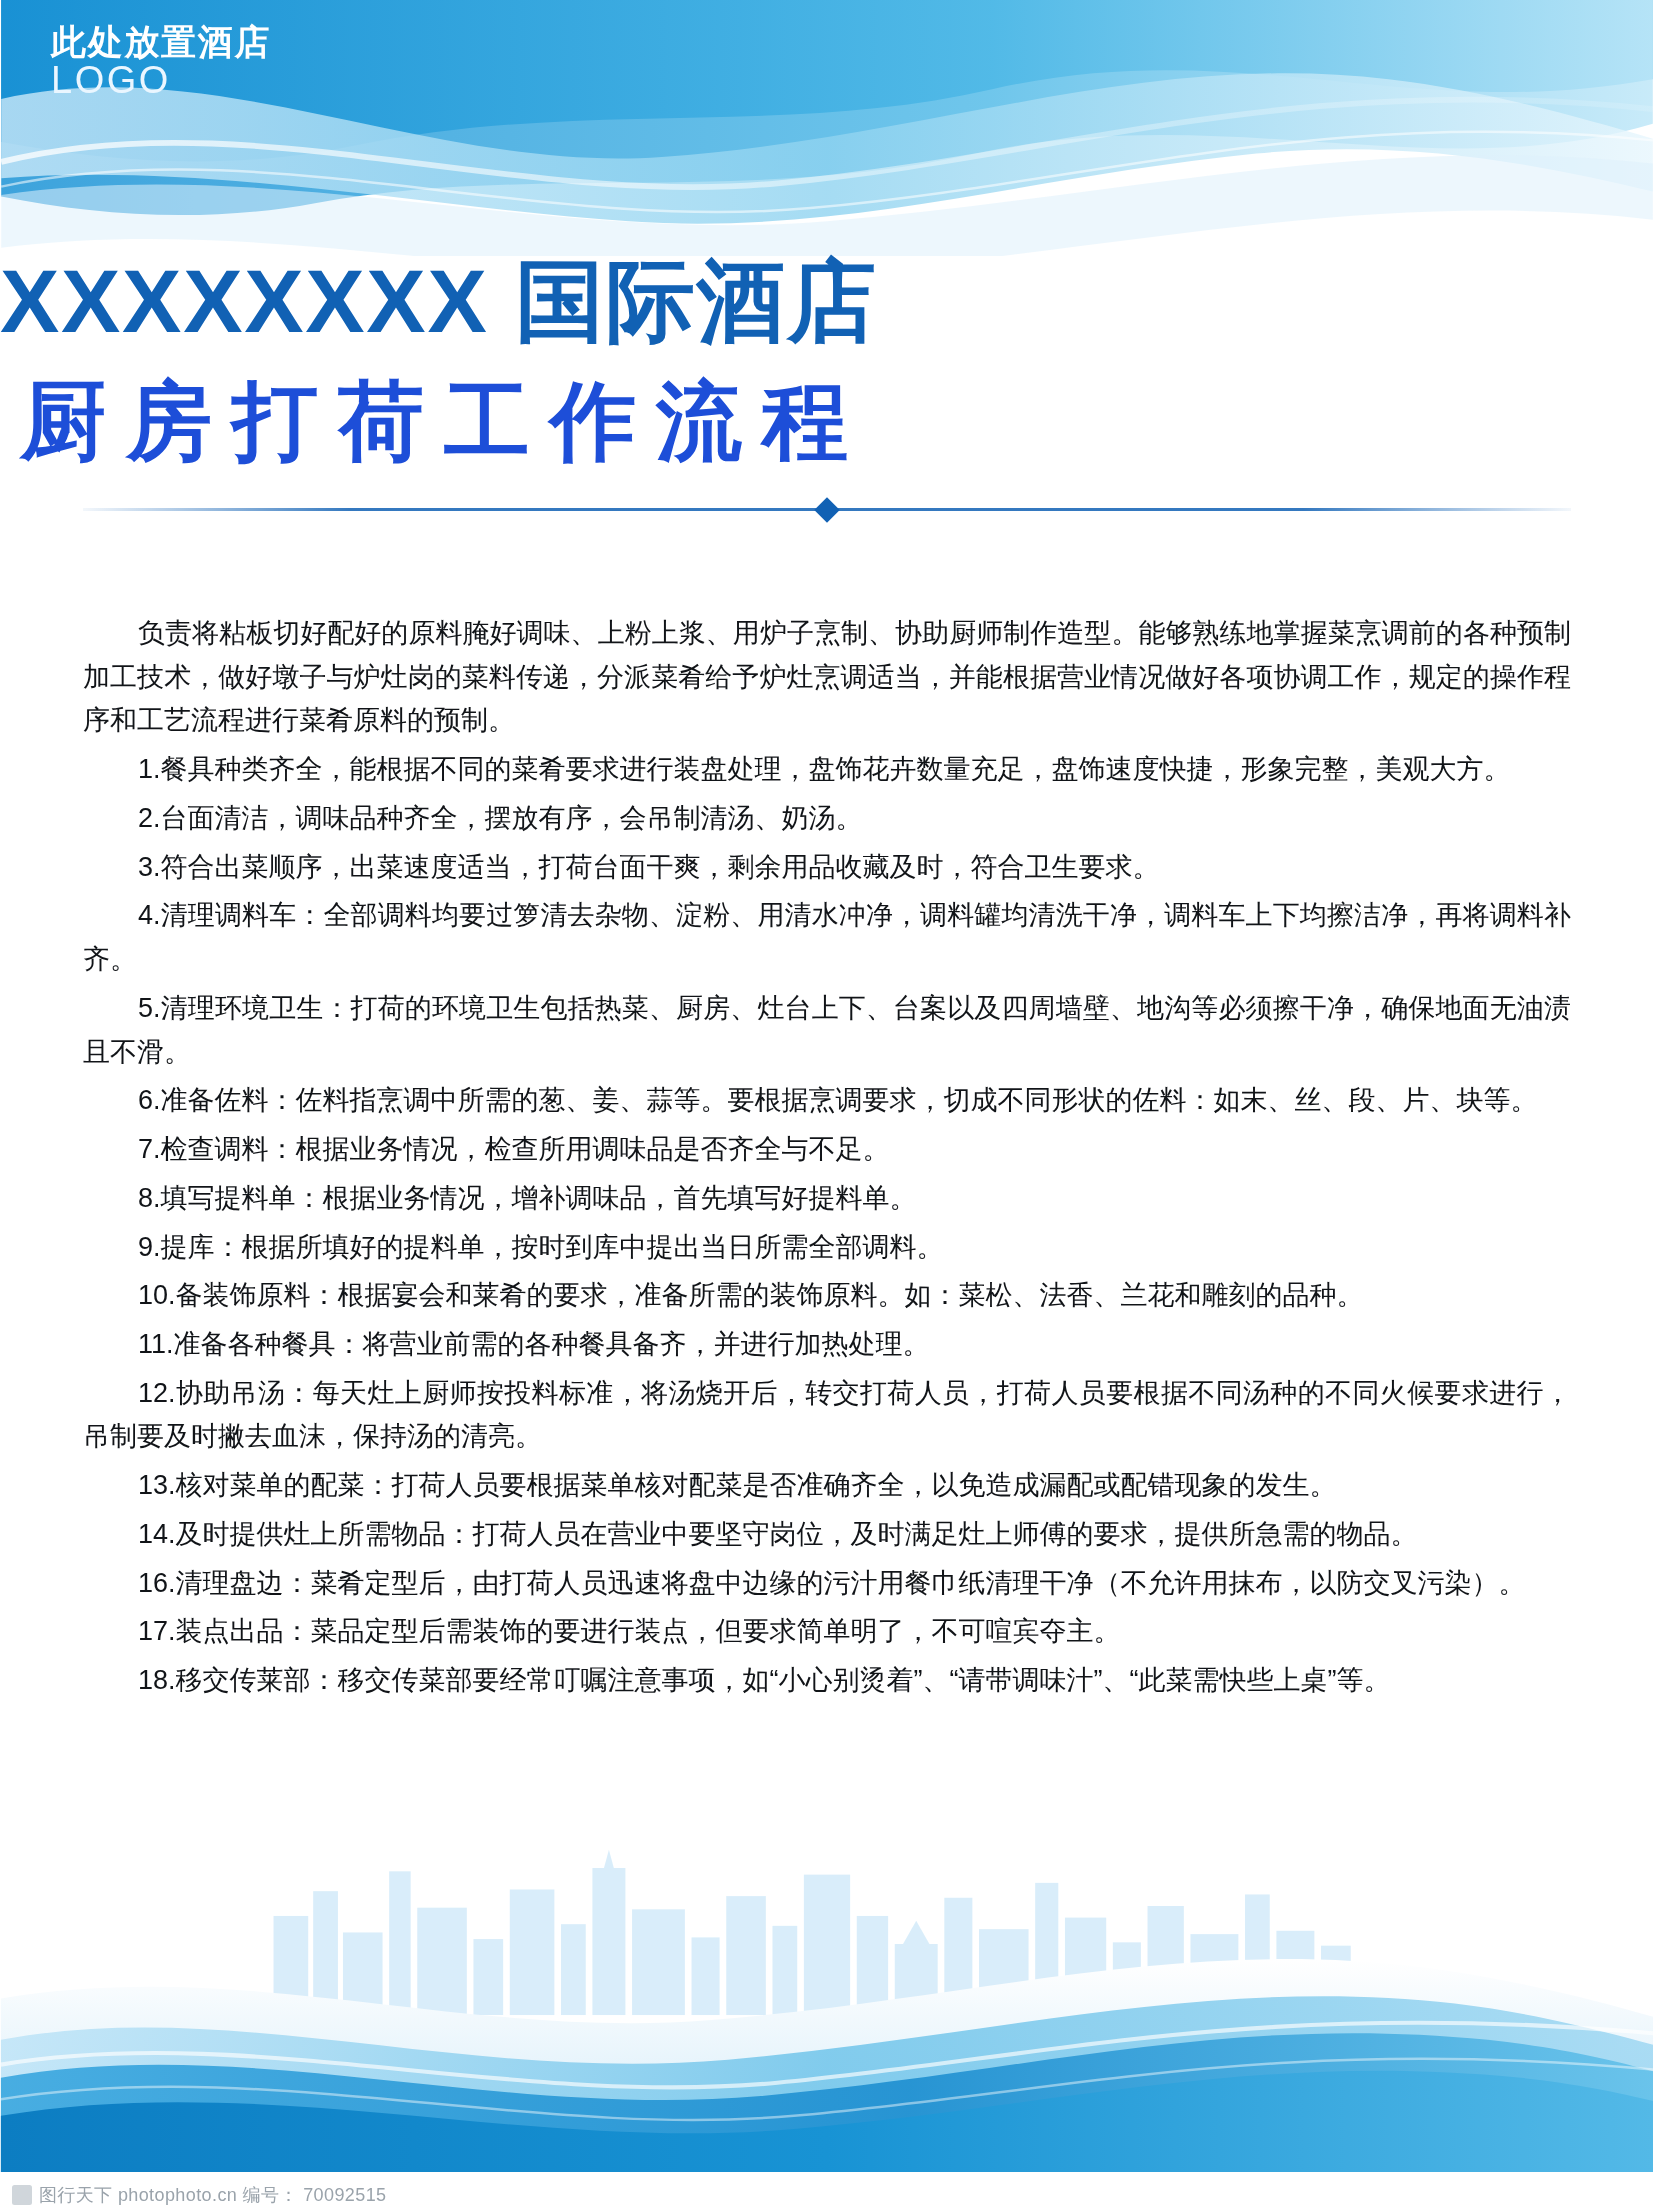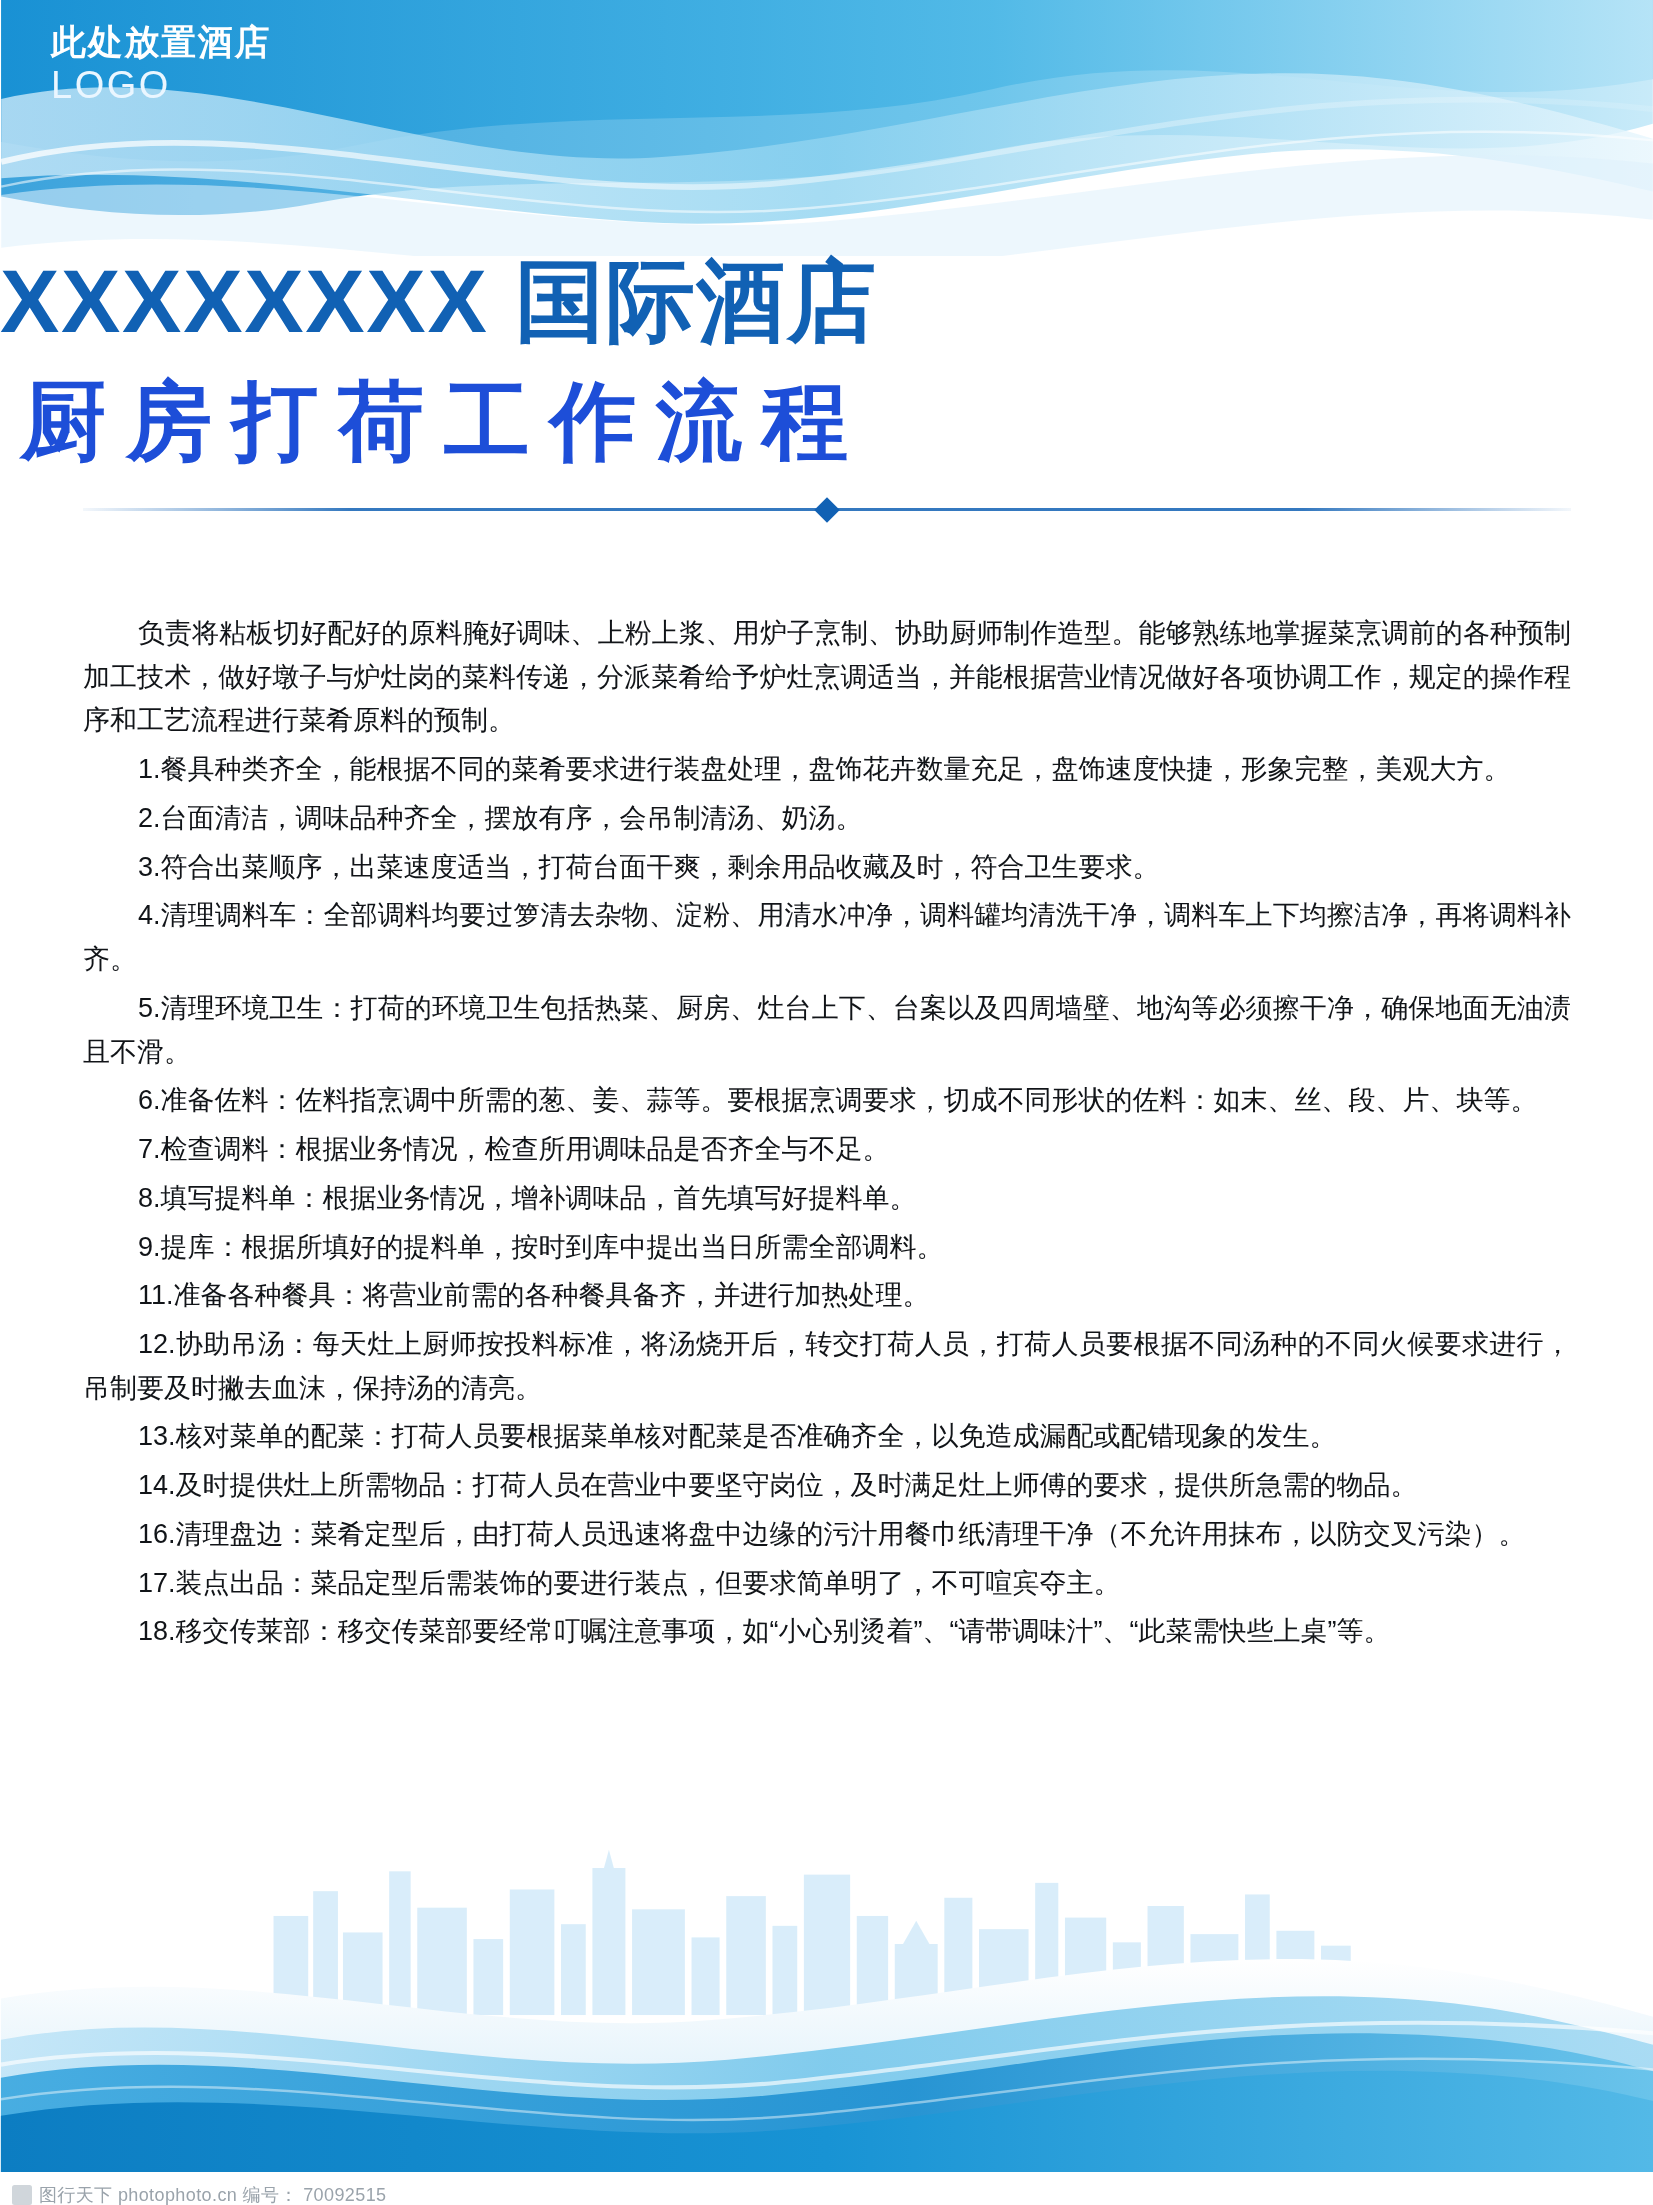--- a/index.html
+++ b/index.html
@@ -46,21 +46,20 @@
     letter-spacing: 1.7px;
     color: #ffffff;
     display: block;
   }
   .logo-line2 {
     font-size: 38px;
     font-weight: normal;
     letter-spacing: 2.5px;
     color: #eaf6ff;
     display: block;
-    margin-top: 5px;
   }
 
   
   .title-wrap {
     position: absolute;
     left: 0;
     top: 248px;
     width: 1654px;
     text-align: left;
   }
@@ -215,20 +214,21 @@
     <p>负责将粘板切好配好的原料腌好调味、上粉上浆、用炉子烹制、协助厨师制作造型。能够熟练地掌握菜烹调前的各种预制加工技术，做好墩子与炉灶岗的菜料传递，分派菜肴给予炉灶烹调适当，并能根据营业情况做好各项协调工作，规定的操作程序和工艺流程进行菜肴原料的预制。</p>
     <p>1.餐具种类齐全，能根据不同的菜肴要求进行装盘处理，盘饰花卉数量充足，盘饰速度快捷，形象完整，美观大方。</p>
     <p>2.台面清洁，调味品种齐全，摆放有序，会吊制清汤、奶汤。</p>
     <p>3.符合出菜顺序，出菜速度适当，打荷台面干爽，剩余用品收藏及时，符合卫生要求。</p>
     <p>4.清理调料车：全部调料均要过箩清去杂物、淀粉、用清水冲净，调料罐均清洗干净，调料车上下均擦洁净，再将调料补齐。</p>
     <p>5.清理环境卫生：打荷的环境卫生包括热菜、厨房、灶台上下、台案以及四周墙壁、地沟等必须擦干净，确保地面无油渍且不滑。</p>
     <p>6.准备佐料：佐料指烹调中所需的葱、姜、蒜等。要根据烹调要求，切成不同形状的佐料：如末、丝、段、片、块等。</p>
     <p>7.检查调料：根据业务情况，检查所用调味品是否齐全与不足。</p>
     <p>8.填写提料单：根据业务情况，增补调味品，首先填写好提料单。</p>
     <p>9.提库：根据所填好的提料单，按时到库中提出当日所需全部调料。</p>
+    <p>10.备装饰原料：根据宴会和莱肴的要求，准备所需的装饰原料。如：菜松、法香、兰花和雕刻的品种。</p>
     <p>11.准备各种餐具：将营业前需的各种餐具备齐，并进行加热处理。</p>
     <p>12.协助吊汤：每天灶上厨师按投料标准，将汤烧开后，转交打荷人员，打荷人员要根据不同汤种的不同火候要求进行，吊制要及时撇去血沫，保持汤的清亮。</p>
     <p>13.核对菜单的配菜：打荷人员要根据菜单核对配菜是否准确齐全，以免造成漏配或配错现象的发生。</p>
     <p>14.及时提供灶上所需物品：打荷人员在营业中要坚守岗位，及时满足灶上师傅的要求，提供所急需的物品。</p>
     <p>16.清理盘边：菜肴定型后，由打荷人员迅速将盘中边缘的污汁用餐巾纸清理干净（不允许用抹布，以防交叉污染）。</p>
     <p>17.装点出品：菜品定型后需装饰的要进行装点，但要求简单明了，不可喧宾夺主。</p>
     <p>18.移交传莱部：移交传菜部要经常叮嘱注意事项，如“小心别烫着”、“请带调味汁”、“此菜需快些上桌”等。</p>
   </div>
 
   <div class="footer-deco">

